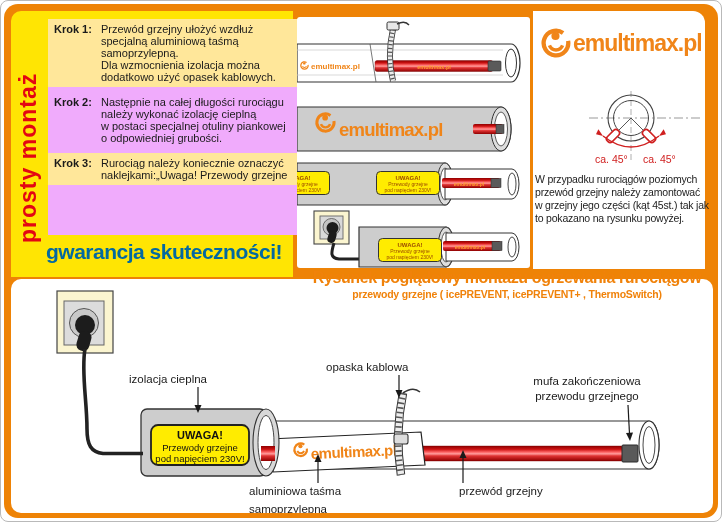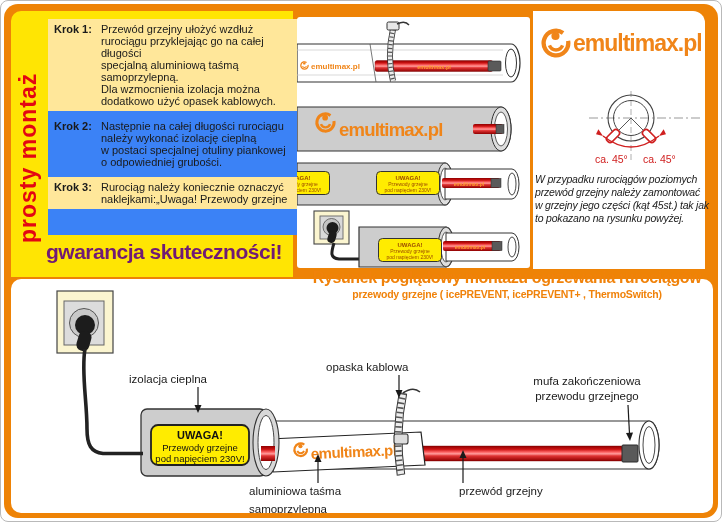--- a/index.html
+++ b/index.html
@@ -3,34 +3,34 @@
 <meta charset="utf-8">
 <style>
   html,body{margin:0;padding:0;background:#fff;}
   .page{position:relative;width:722px;height:522px;background:#fff;overflow:hidden;
         font-family:"Liberation Sans",sans-serif;border:1px solid #b9b9b9;border-radius:8px;box-sizing:border-box;}
   .frame{position:absolute;left:3px;top:3px;right:3px;bottom:3px;background:#ee8306;border-radius:14px;}
   .panel{position:absolute;}
   .yellow-panel{left:10px;top:10px;width:282px;height:266px;background:#ffe503;border-top-left-radius:10px;}
   .vlabel{position:absolute;left:8px;top:42px;width:38px;height:230px;display:flex;align-items:center;justify-content:center;
           writing-mode:vertical-rl;transform:rotate(180deg);font-size:23px;font-weight:bold;color:#e30613;letter-spacing:1px;}
-  .steps{position:absolute;left:47px;top:18px;width:262px;height:216px;background:#3b82f6;overflow:hidden;}
+  .steps{position:absolute;left:47px;top:18px;width:262px;height:216px;background:#f0abfc;overflow:hidden;}
   .step{display:flex;padding:4px 3px 4px 6px;font-size:11px;line-height:12px;color:#1a1a1a;margin-bottom:5px;}
   .step.hl{background:#ffe79a;}
   .step .lbl{width:47px;flex:none;font-weight:bold;}
   .step .txt{flex:1;}
   .guarantee{position:absolute;left:36px;top:239px;width:254px;text-align:center;font-size:21px;font-weight:bold;
-             color:#701a75;letter-spacing:-0.5px;white-space:nowrap;}
+             color:#0369a1;letter-spacing:-0.5px;white-space:nowrap;}
   .mid-box{left:296px;top:16px;width:233px;height:251px;background:#fff;border-radius:3px;}
   .right-panel{left:532px;top:10px;width:172px;height:258px;background:#fff;border-top-right-radius:12px;}
   .logo{position:absolute;left:540px;top:27px;display:flex;align-items:center;gap:2px;}
   .logo .txt{font-size:23px;font-weight:bold;color:#f08519;letter-spacing:-1px;}
   .circle-svg{position:absolute;left:532px;top:86px;}
   .rp-text{position:absolute;left:534px;top:172px;font-size:10.5px;line-height:13px;color:#222;letter-spacing:-0.2px;}
-  .rp-text div{white-space:nowrap;font-style:italic;}
+  .rp-text div{white-space:nowrap;}
   .bottom-panel{left:10px;top:278px;width:702px;height:234px;background:#fff;border-radius:10px;}
   .b-title{position:absolute;left:300px;top:268px;width:412px;text-align:center;color:#f0820a;}
   .b-title .t1{font-size:16px;font-weight:bold;letter-spacing:-0.4px;white-space:nowrap;}
   .b-title .t2{font-size:10.5px;font-weight:bold;letter-spacing:-0.2px;white-space:nowrap;margin-top:1px;}
   .bottom-svg{position:absolute;left:10px;top:278px;}
   svg text{font-family:"Liberation Sans",sans-serif;}
 </style>
 </head>
 <body>
 
@@ -61,21 +61,20 @@
     </defs>
   </svg>
 
   <div class="panel yellow-panel"></div>
   <div class="vlabel">prosty montaż</div>
   <div class="steps">
     <div class="step hl">
       <div class="lbl">Krok 1:</div>
       <div class="txt">
         <div>Przewód grzejny ułożyć wzdłuż</div>
-          <div>rurociągu przyklejając go na całej długości</div>
         <div>specjalną aluminiową taśmą samoprzylepną.</div>
           <div>Dla wzmocnienia izolacja można</div>
         <div>dodatkowo użyć opasek kablowych.</div>
       </div>
     </div>
     <div class="step">
       <div class="lbl">Krok 2:</div>
       <div class="txt">
         <div>Następnie na całej długości rurociągu</div>
           <div>należy wykonać izolację cieplną</div>

